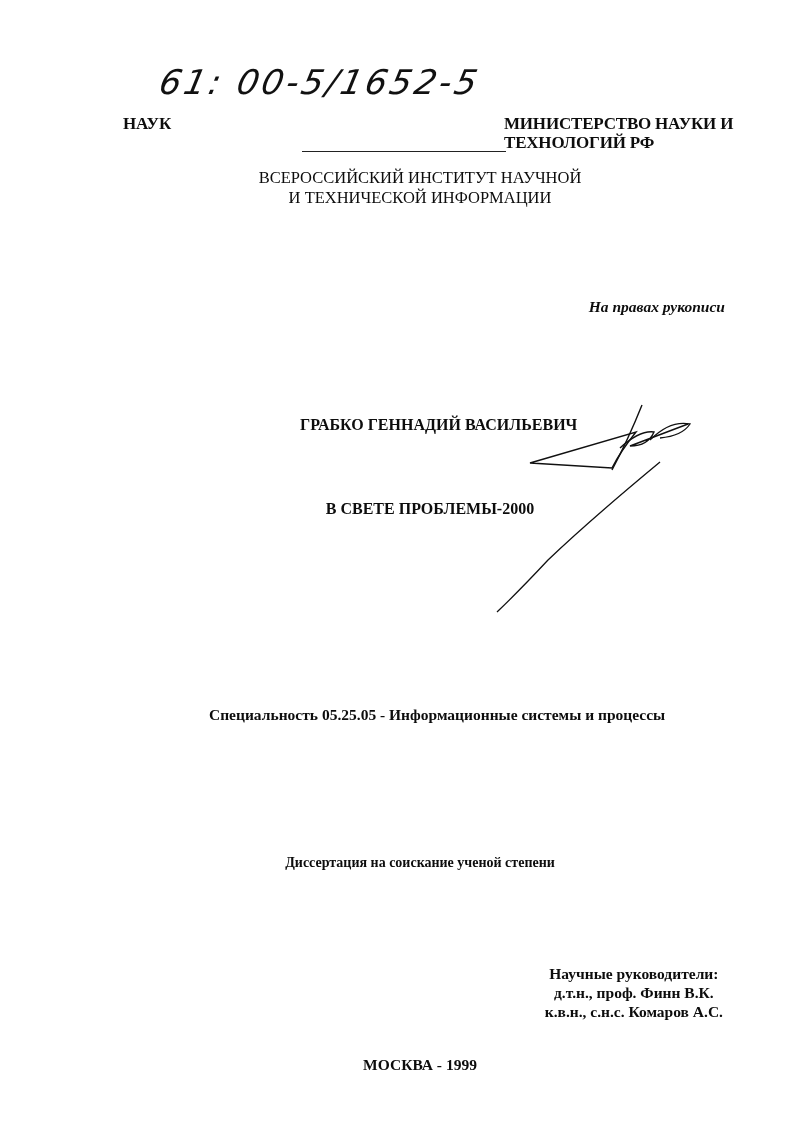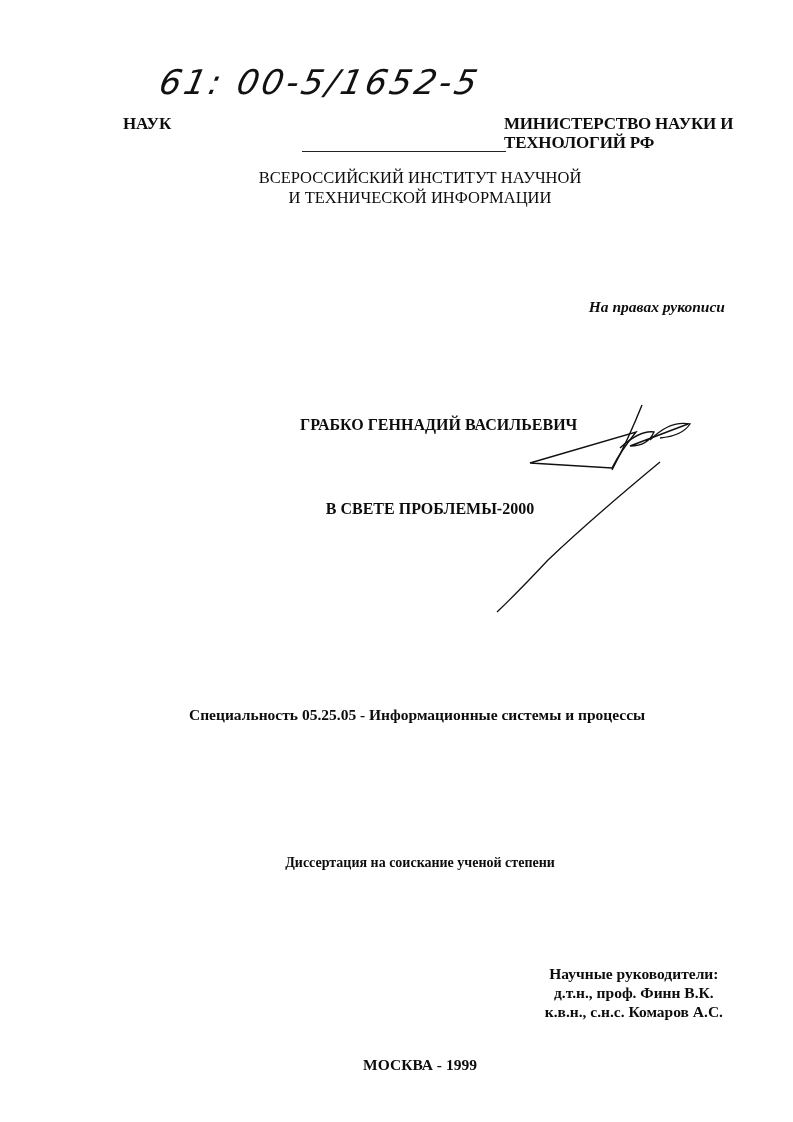--- a/index.html
+++ b/index.html
@@ -6,21 +6,21 @@
     body { width:793px; height:1122px; position:relative; overflow:hidden;
       font-family:"Liberation Serif", "DejaVu Serif", serif; color:#0d0d0d; }
     .abs { position:absolute; }
     .hand { font-family:"DejaVu Sans", sans-serif; font-style:italic; font-size:34px;
       letter-spacing:3px; color:#111; transform:skewX(-12deg); }
     .hdr { font-size:17px; font-weight:bold; line-height:19px; letter-spacing:-0.2px; }
     .center { text-align:center; }
     .title-inst { font-size:16.5px; font-weight:normal; line-height:20px; }
     .name { font-size:16px; font-weight:bold; }
     .topic { font-size:16px; font-weight:bold; line-height:19px; }
-    .spec { font-size:15.5px; font-weight:bold; }
+    .spec { font-size:15.5px; font-weight:bold;margin-left:20px; }
     .diss { font-size:14px; font-weight:bold; line-height:19px; }
     .sup { font-size:15.5px; font-weight:bold; line-height:19px; text-align:center;font-family:Liberation Serif, serif; }
     .city { font-size:15.5px; font-weight:bold; }
     .italic-note { font-size:15.5px; font-weight:bold; font-style:italic; }
     svg.overlay { position:absolute; left:0; top:0; pointer-events:none; }
   </style>
 </head>
 <body>
 
 <div class="abs hand" style="left:160px; top:62px;">61: 00-5/1652-5</div>

